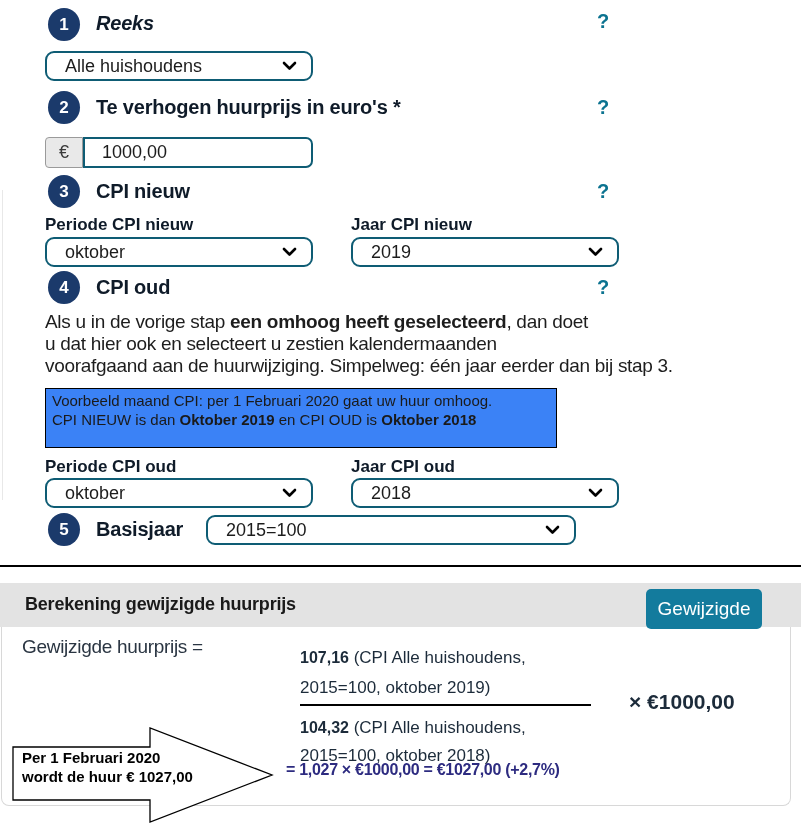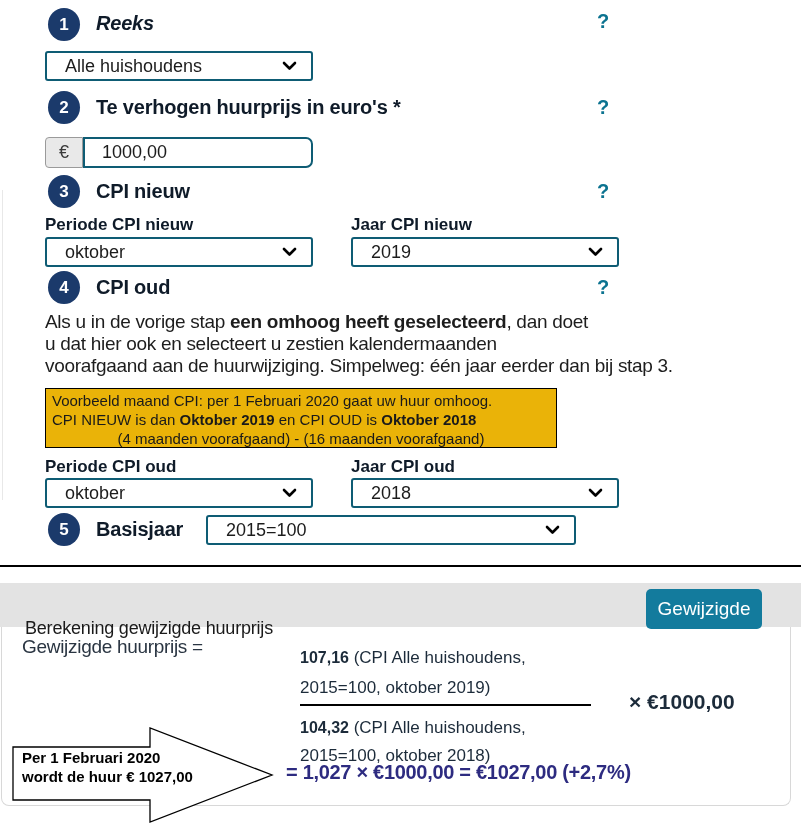--- a/index.html
+++ b/index.html
@@ -20,65 +20,65 @@
     position:absolute;width:32px;height:33px;border-radius:50%;
     background:var(--step-badge);color:#fff;font-weight:bold;font-size:17px;
     display:flex;align-items:center;justify-content:center;
   }
   .step-title{position:absolute;font-weight:bold;font-size:20px;color:#0f1b29;letter-spacing:-0.2px;}
   .help{
     position:absolute;color:var(--help);font-weight:bold;font-size:20px;cursor:pointer;
   }
   .select{
     position:absolute;background:#fff;border:2px solid var(--select-border);
-    border-radius:3px;display:flex;align-items:center;justify-content:space-between;
+    border-radius:9px;display:flex;align-items:center;justify-content:space-between;
     padding:0 14px 0 18px;font-size:18px;color:#1c1c1c;height:30px;cursor:pointer;
   }
   .select .chev{display:flex;align-items:center;}
   .field-label{position:absolute;font-weight:bold;font-size:17px;color:#0f1b29;}
   .para-line{position:absolute;font-size:19px;color:#1d1d1d;white-space:nowrap;letter-spacing:-0.3px;}
   .para-line b{font-weight:bold;}
   .example-box{
     position:absolute;left:45px;top:388px;width:512px;height:60px;
-    border:1px solid #000;background:#eab308;font-size:15px;color:#1a1a1a;
+    border:1px solid #000;background:#3b82f6;font-size:15px;color:#1a1a1a;
     padding:2px 6px;line-height:19px;
   }
   .example-box .c{text-align:center;}
   .euro-prefix{
     position:absolute;left:45px;top:137px;width:38px;height:31px;
     background:#e9e9e9;border:1px solid #9a9a9a;border-radius:4px 0 0 4px;
     display:flex;align-items:center;justify-content:center;font-size:18px;color:#3a3a3a;
   }
   .rent-input{
     position:absolute;left:83px;top:137px;width:230px;height:31px;
     border:2px solid var(--select-border);border-radius:0 7px 7px 0;
     font-size:18px;color:#1c1c1c;padding:0 0 0 17px;outline:none;
     font-family:"Liberation Sans","DejaVu Sans",sans-serif;background:#fff;
   }
   .divider{position:absolute;left:0;top:565px;width:801px;height:2px;background:#000;}
   .left-hairline{position:absolute;left:2px;top:190px;width:1px;height:310px;background:#e8e8e8;}
   .result-bar{position:absolute;left:0;top:583px;width:801px;height:44px;background:#e3e3e3;}
-  .result-bar-title{position:absolute;left:25px;top:594px;font-weight:normal;font-size:18px;color:#1a1a1a;letter-spacing:-0.2px;margin-top:24px;}
+  .result-bar-title{position:absolute;left:25px;top:594px;font-weight:bold;font-size:18px;color:#1a1a1a;letter-spacing:-0.2px;}
   .print-btn{
     position:absolute;left:646px;top:589px;width:116px;height:40px;
     background:var(--button);color:#fff;border:none;border-radius:5px;
     font-size:19px;font-family:"Liberation Sans","DejaVu Sans",sans-serif;cursor:pointer;
   }
   .result-card{
     position:absolute;left:1px;top:627px;width:790px;height:179px;
     border-left:1px solid #d8d8d8;border-right:1px solid #d8d8d8;border-bottom:1px solid #d8d8d8;
     border-radius:0 0 8px 8px;background:transparent;
   }
   .result-label{position:absolute;left:22px;top:636px;font-size:19px;color:#2a3542;letter-spacing:-0.3px;}
   .frac-line1{position:absolute;left:300px;white-space:nowrap;color:#1c2b3a;}
   .frac-big{font-weight:bold;font-size:16px;color:#1c2b3a;}
   .frac-note{font-size:17px;color:#1c2b3a;}
   .div-rule{position:absolute;left:300px;top:704px;width:291px;height:2px;background:#000;}
   .multiplier{position:absolute;left:629px;top:690px;font-weight:bold;font-size:21px;color:#1c2b3a;white-space:nowrap;}
-  .equation{position:absolute;left:286px;top:761px;font-weight:bold;font-size:20px;color:var(--equation);white-space:nowrap;letter-spacing:-0.3px;}
+  .equation{position:absolute;left:286px;top:761px;font-weight:bold;font-size:16px;color:var(--equation);white-space:nowrap;letter-spacing:-0.3px;}
   .arrow-svg{position:absolute;left:10px;top:722px;z-index:5;}
   .arrow-note{
     position:absolute;left:22px;top:748px;width:170px;z-index:6;
     font-weight:bold;font-size:15px;line-height:19px;color:#000;white-space:nowrap;
   }
 </style>
 </head>
 <body>
 
 <div class="left-hairline"></div>
@@ -141,21 +141,20 @@
 <div class="step-title" style="left:96px;top:276px;">CPI oud</div>
 <div class="help" style="left:597px;top:276px;">?</div>
 
 <div class="para-line" style="left:45px;top:311px;"><span>Als u in de vorige stap </span><b>een omhoog heeft geselecteerd</b><span>, dan doet</span></div>
 <div class="para-line" style="left:45px;top:333px;"><span>u dat hier ook en selecteert u zestien kalendermaanden</span><b></b><span></span></div>
 <div class="para-line" style="left:45px;top:355px;"><span>voorafgaand aan de huurwijziging. Simpelweg: één jaar eerder dan bij stap 3.</span><b></b><span></span></div>
 
 <div class="example-box">
   <div>Voorbeeld maand CPI: per 1 Februari 2020 gaat uw huur omhoog.</div>
   <div><span>CPI NIEUW is dan </span><b>Oktober 2019</b><span> en CPI OUD is </span><b>Oktober 2018</b></div>
-  <div class="c">(4 maanden voorafgaand)  -  (16 maanden voorafgaand)</div>
 </div>
 
 <div class="field-label" style="left:45px;top:457px;">Periode CPI oud</div>
 <div class="field-label" style="left:351px;top:457px;">Jaar CPI oud</div>
 
 <div class="select" style="left:45px;top:478px;width:268px;">
   <span>oktober</span>
   <span class="chev">
       <svg width="15" height="10" viewBox="0 0 15 10">
         <polyline points="2,2 7.5,7.5 13,2" stroke="#000" stroke-width="2.6" fill="none" stroke-linecap="round" stroke-linejoin="round"></polyline>

